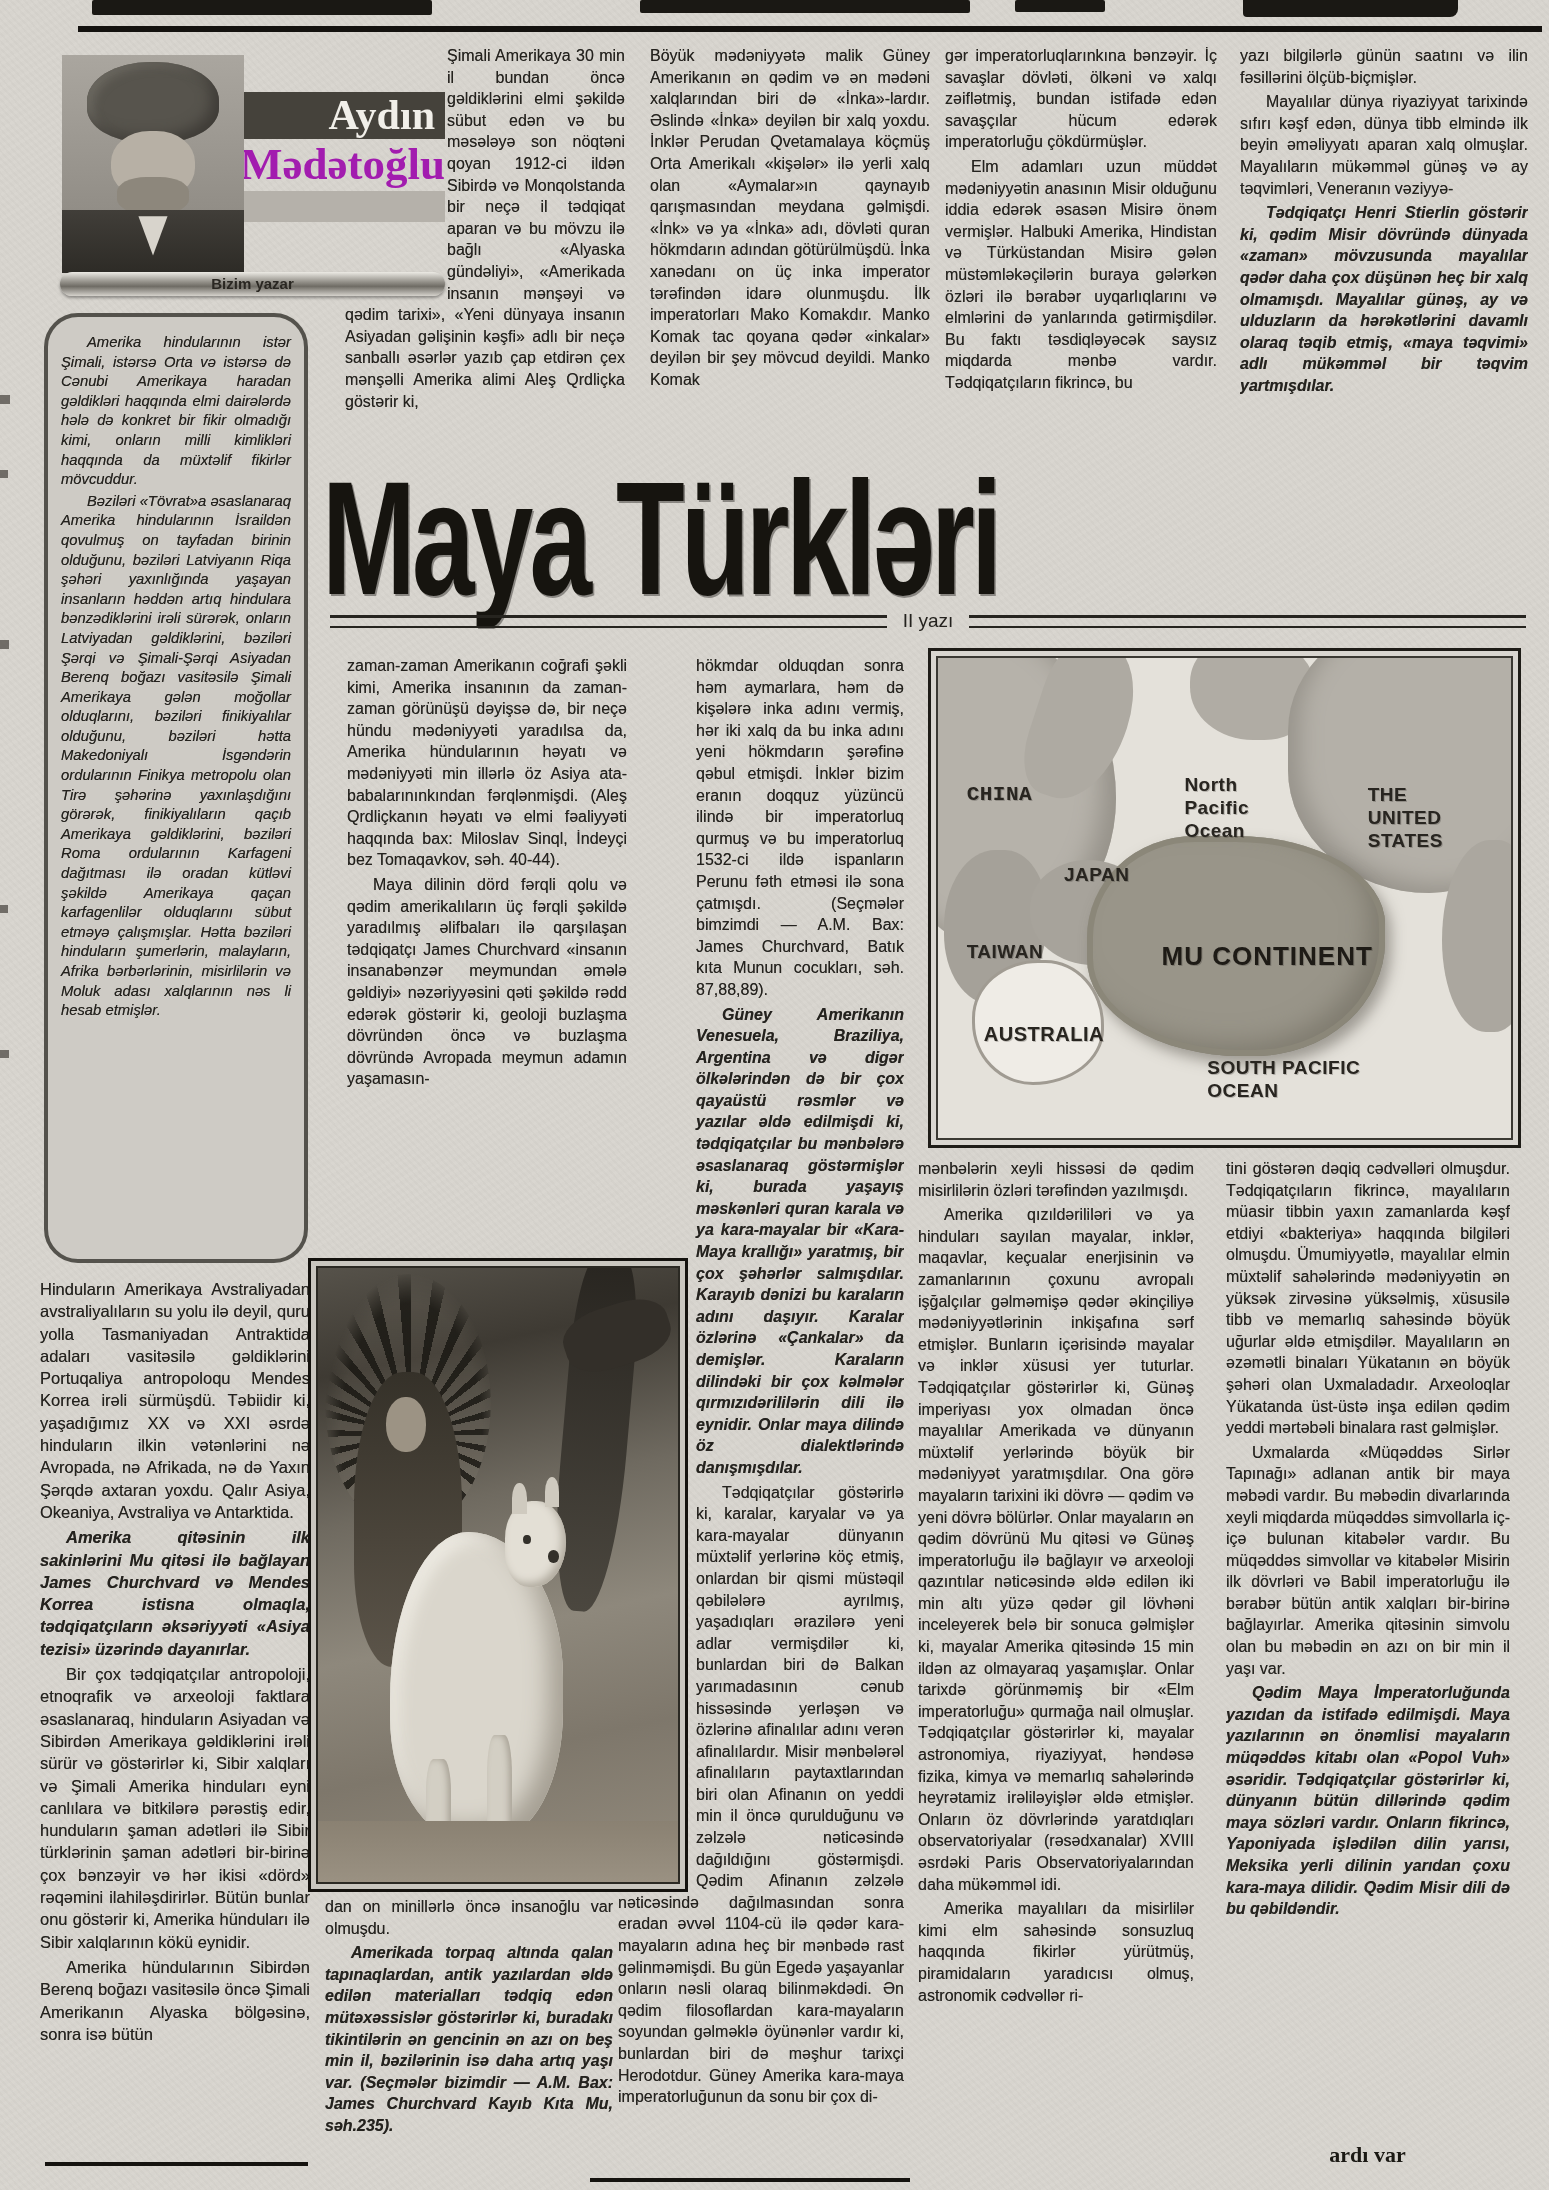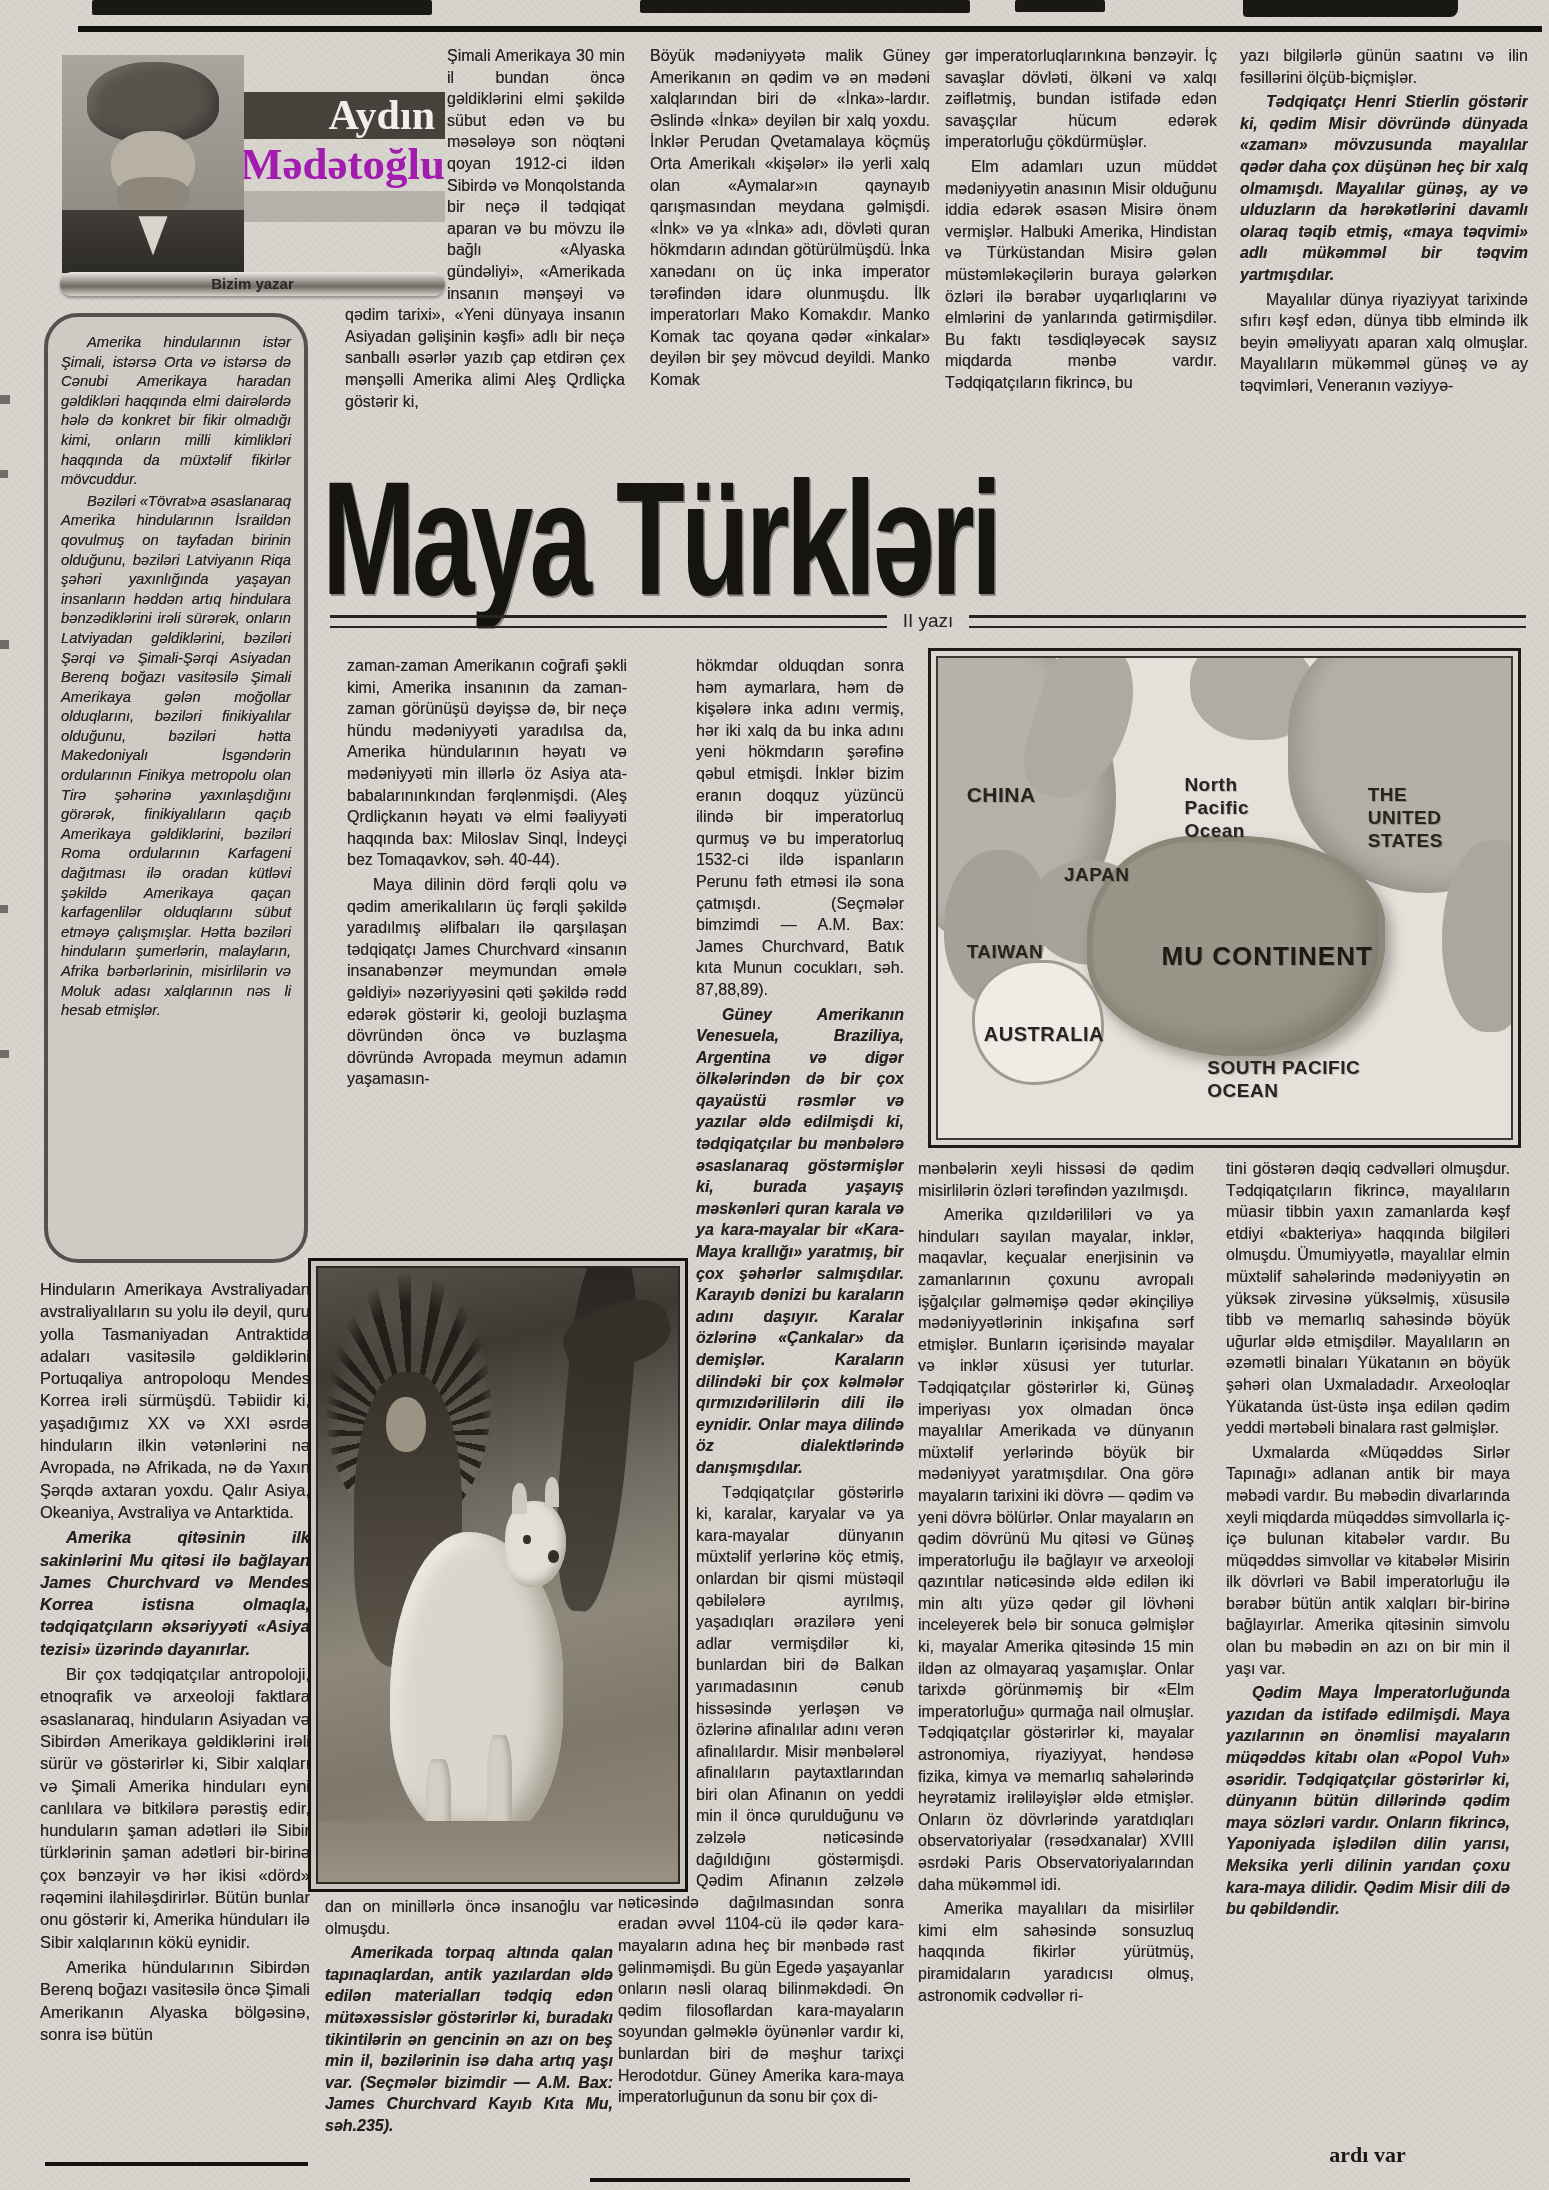--- a/index.html
+++ b/index.html
@@ -144,22 +144,22 @@
   </div>
   <div class="col" style="left:650px;top:45px;width:280px;height:400px;">
     <p class="p ni">Böyük mədəniyyətə malik Güney Amerikanın ən qədim və ən mədəni xalqlarından biri də «İnka»-lardır. Əslində «İnka» deyilən bir xalq yoxdu. İnklər Perudan Qvetamalaya köçmüş Orta Amerikalı «kişələr» ilə yerli xalq olan «Aymalar»ın qaynayıb qarışmasından meydana gəlmişdi. «İnk» və ya «İnka» adı, dövləti quran hökmdarın adından götürülmüşdü. İnka xanədanı on üç inka imperator tərəfindən idarə olunmuşdu. İlk imperatorları Mako Komakdır. Manko Komak tac qoyana qədər «inkalar» deyilən bir şey mövcud deyildi. Manko Komak</p>
   </div>
   <div class="col" style="left:945px;top:45px;width:272px;height:400px;">
     <p class="p ni">gər imperatorluqlarınkına bənzəyir. İç savaşlar dövləti, ölkəni və xalqı zəiflətmiş, bundan istifadə edən savaşçılar hücum edərək imperatorluğu çökdürmüşlər.</p>
     <p class="p">Elm adamları uzun müddət mədəniyyətin anasının Misir olduğunu iddia edərək əsasən Misirə önəm vermişlər. Halbuki Amerika, Hindistan və Türküstandan Misirə gələn müstəmləkəçilərin buraya gələrkən özləri ilə bərabər uyqarlıqlarını və elmlərini də yanlarında gətirmişdilər. Bu faktı təsdiqləyəcək saysız miqdarda mənbə vardır. Tədqiqatçıların fikrincə, bu</p>
   </div>
   <div class="col" style="left:1240px;top:45px;width:288px;height:400px;">
     <p class="p ni">yazı bilgilərlə günün saatını və ilin fəsillərini ölçüb-biçmişlər.</p>
+    <p class="p">Mayalılar dünya riyaziyyat tarixində sıfırı kəşf edən, dünya tibb elmində ilk beyin əməliyyatı aparan xalq olmuşlar. Mayalıların mükəmməl günəş və ay təqvimləri, Veneranın vəziyyə-</p>
     <p class="p bi">Tədqiqatçı Henri Stierlin göstərir ki, qədim Misir dövründə dünyada «zaman» mövzusunda mayalılar qədər daha çox düşünən heç bir xalq olmamışdı. Mayalılar günəş, ay və ulduzların da hərəkətlərini davamlı olaraq təqib etmiş, «maya təqvimi» adlı mükəmməl bir təqvim yartmışdılar.</p>
-    <p class="p">Mayalılar dünya riyaziyyat tarixində sıfırı kəşf edən, dünya tibb elmində ilk beyin əməliyyatı aparan xalq olmuşlar. Mayalıların mükəmməl günəş və ay təqvimləri, Veneranın vəziyyə-</p>
   </div>
 
   <div class="abs intro-box">
     <p class="p">Amerika hindularının istər Şimali, istərsə Orta və istərsə də Cənubi Amerikaya haradan gəldikləri haqqında elmi dairələrdə hələ də konkret bir fikir olmadığı kimi, onların milli kimlikləri haqqında da müxtəlif fikirlər mövcuddur.</p>
     <p class="p">Bəziləri «Tövrat»a əsaslanaraq Amerika hindularının İsraildən qovulmuş on tayfadan birinin olduğunu, bəziləri Latviyanın Riqa şəhəri yaxınlığında yaşayan insanların həddən artıq hindulara bənzədiklərini irəli sürərək, onların Latviyadan gəldiklərini, bəziləri Şərqi və Şimali-Şərqi Asiyadan Berenq boğazı vasitəsilə Şimali Amerikaya gələn moğollar olduqlarını, bəziləri finikiyalılar olduğunu, bəziləri hətta Makedoniyalı İsgəndərin ordularının Finikya metropolu olan Tirə şəhərinə yaxınlaşdığını görərək, finikiyalıların qaçıb Amerikaya gəldiklərini, bəziləri Roma ordularının Karfageni dağıtması ilə oradan kütləvi şəkildə Amerikaya qaçan karfagenlilər olduqlarını sübut etməyə çalışmışlar. Hətta bəziləri hinduların şumerlərin, malayların, Afrika bərbərlərinin, misirlilərin və Moluk adası xalqlarının nəs li hesab etmişlər.</p>
   </div>
 
   <div class="col" style="left:40px;top:1278px;width:270px;height:878px;font-size:16.5px;line-height:22.3px;">
     <p class="p ni">Hinduların Amerikaya Avstraliyadan avstraliyalıların su yolu ilə deyil, quru yolla Tasmaniyadan Antraktida adaları vasitəsilə gəldiklərini Portuqaliya antropoloqu Mendes Korrea irəli sürmüşdü. Təbiidir ki, yaşadığımız XX və XXI əsrdə hinduların ilkin vətənlərini nə Avropada, nə Afrikada, nə də Yaxın Şərqdə axtaran yoxdu. Qalır Asiya, Okeaniya, Avstraliya və Antarktida.</p>
     <p class="p bi">Amerika qitəsinin ilk sakinlərini Mu qitəsi ilə bağlayan James Churchvard və Mendes Korrea istisna olmaqla, tədqiqatçıların əksəriyyəti «Asiya tezisi» üzərində dayanırlar.</p>
@@ -178,21 +178,21 @@
     <div class="map-inner">
       <div class="blob m-asia"></div>
       <div class="blob m-asia2"></div>
       <div class="blob m-kam"></div>
       <div class="blob m-alaska"></div>
       <div class="blob m-amer"></div>
       <div class="blob m-amer2"></div>
       <div class="blob m-bridge"></div>
       <div class="blob m-mu"></div>
       <div class="blob m-aus"></div>
-      <div class="m-label" style="left:5%;top:26%;font-size:21px;">CHINA</div>
+      <div class="m-label" style="left:5%;top:26%;font-size:21px;font-family:Liberation Mono, monospace;">CHINA</div>
       <div class="m-label" style="left:22%;top:43%;font-size:19px;">JAPAN</div>
       <div class="m-label" style="left:5%;top:59%;font-size:19px;">TAIWAN</div>
       <div class="m-label pre" style="left:43%;top:24%;font-size:19px;line-height:23px;">North
 Pacific
 Ocean</div>
       <div class="m-label pre" style="left:75%;top:26%;font-size:19px;line-height:23px;">THE
 UNITED STATES</div>
       <div class="m-label" style="left:39%;top:59%;font-size:26px;letter-spacing:1px;color:#1e1b16;">MU CONTINENT</div>
       <div class="m-label" style="left:8%;top:76%;font-size:20px;">AUSTRALIA</div>
       <div class="m-label pre" style="left:47%;top:83%;font-size:19px;line-height:23px;">SOUTH PACIFIC

